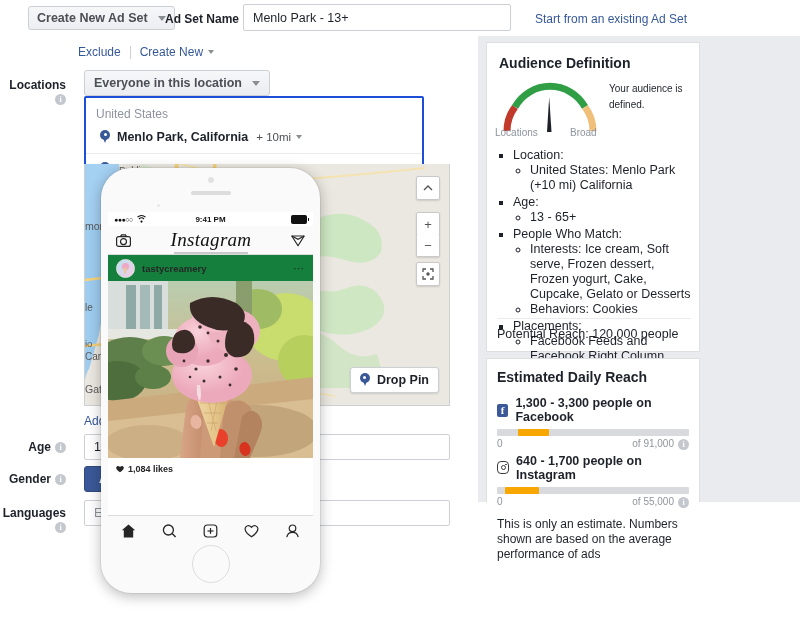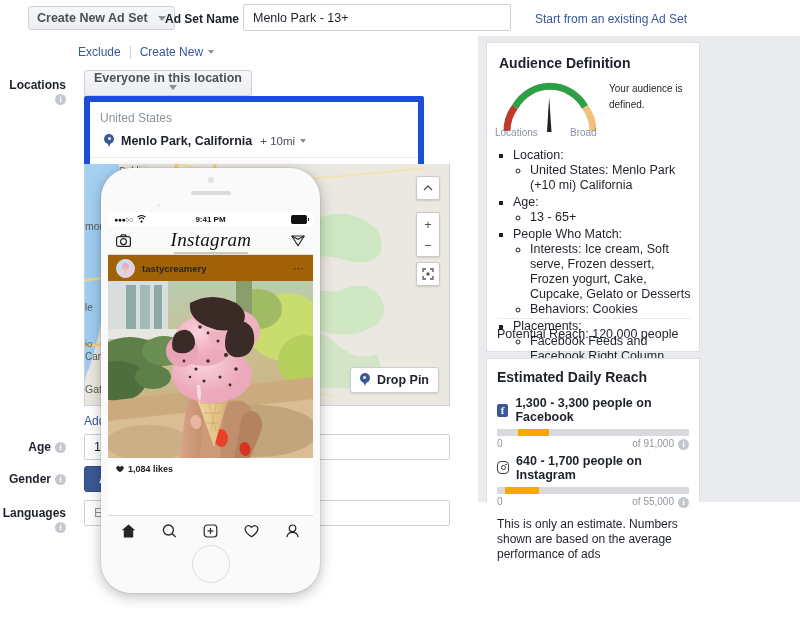--- a/index.html
+++ b/index.html
@@ -45,25 +45,25 @@
 
   
   .leftcol{position:absolute;left:0;top:36px;width:478px;height:466px;background:#fff;}
   .formlabel{position:absolute;text-align:right;font-size:12px;font-weight:bold;color:#1d2129;}
   .exclude-row{position:absolute;left:78px;top:9px;display:flex;align-items:center;gap:0px;}
   .vdiv{display:inline-block;width:1px;height:13px;background:#ccd0d5;margin:0 9px;}
 
   .sel-grey{
     position:absolute;height:26px;background:linear-gradient(to bottom,#f6f7f9,#ebedf0);
     border:1px solid #ccd0d5;border-radius:3px;font-size:12.5px;font-weight:bold;color:#4b4f56;
-    display:flex;align-items:center;padding:0 9px;box-sizing:border-box;cursor:pointer;flex-direction:column;
+    display:flex;align-items:center;padding:0 9px;box-sizing:border-box;cursor:pointer;
   }
   .locbox{
     position:absolute;left:84px;top:60px;width:340px;
-    border:6px solid #1d4ed8;border-radius:2px;background:#fff;box-sizing:border-box;
+    border:2px solid #1d4ed8;border-radius:2px;background:#fff;box-sizing:border-box;
   }
   .loc-country{font-size:12px;color:#8d949e;padding:9px 10px 4px 10px;}
   .loc-item{display:flex;align-items:center;padding:5px 10px 9px 14px;font-size:12.5px;}
   .loc-item2{display:flex;align-items:center;padding:8px 10px 8px 14px;font-size:12.5px;border-top:1px solid #e9ebee;}
   .pin{display:inline-block;width:10px;height:14px;margin-right:7px;position:relative;flex:none;}
   .pin:before{content:"";position:absolute;left:0;top:0;width:10px;height:10px;border-radius:50% 50% 50% 50%;background:#385898;}
   .pin:after{content:"";position:absolute;left:3px;top:8px;width:0;height:0;border-left:2px solid transparent;border-right:2px solid transparent;border-top:5px solid #385898;}
   .pin i{position:absolute;left:3.5px;top:3px;width:3px;height:3px;border-radius:50%;background:#fff;display:block;}
   .loc-name{font-weight:bold;color:#1d2129;}
   .loc-radius{color:#4b4f56;margin-left:8px;font-size:11.5px;}
@@ -126,21 +126,21 @@
   .statusbar{height:14px;display:flex;align-items:center;padding:0 6px;font-size:8px;font-weight:bold;color:#111;background:#fff;}
   .sb-dots{letter-spacing:-0.5px;font-size:7px;}
   .sb-time{position:absolute;left:0;right:0;text-align:center;font-size:8px;font-weight:bold;}
   .battery{width:14px;height:7px;border:1px solid #111;border-radius:1.5px;position:relative;background:#111;}
   .battery:after{content:"";position:absolute;right:-3px;top:2px;width:1.5px;height:3px;background:#111;}
 
   .ig-nav{height:28px;border-bottom:1px solid #dbdbdb;display:flex;align-items:center;justify-content:space-between;padding:0 8px;background:#fafafa;position:relative;}
   .ig-logo{font-family:"Liberation Serif",serif;font-style:italic;font-size:19px;color:#111;letter-spacing:.3px;}
   .ig-underline{position:absolute;left:50%;transform:translateX(-50%);bottom:0;width:74px;height:2px;background:#c9c9c9;}
 
-  .ig-head{height:26px;display:flex;align-items:center;padding:0 8px;background:#a16207;justify-content:flex-end;}
+  .ig-head{height:26px;display:flex;align-items:center;padding:0 8px;background:#15803d;justify-content:flex-end;}
   .ig-av{width:17px;height:17px;border-radius:50%;background:linear-gradient(135deg,#b9e4f5,#f7c8e0);border:1px solid #e4e4e4;margin-right:7px;position:relative;overflow:hidden;flex:none;}
   .ig-av:before{content:"";position:absolute;left:5px;top:3px;width:7px;height:7px;border-radius:50% 50% 45% 45%;background:#f0a9c2;}
   .ig-av:after{content:"";position:absolute;left:6px;top:8px;width:0;height:0;border-left:2.5px solid transparent;border-right:2.5px solid transparent;border-top:7px solid #e8c79a;}
   .ig-user{font-size:9.5px;font-weight:bold;color:#262626;}
   .ig-dots{margin-left:auto;font-size:11px;color:#262626;letter-spacing:1px;line-height:6px;}
 
   .ig-photo{width:205px;height:177px;position:relative;overflow:hidden;background:#cbb89a;}
 
   .ig-actions{padding:6px 8px 0 8px;background:#fff;}
   .ig-row1{display:flex;align-items:center;justify-content:space-between;}

